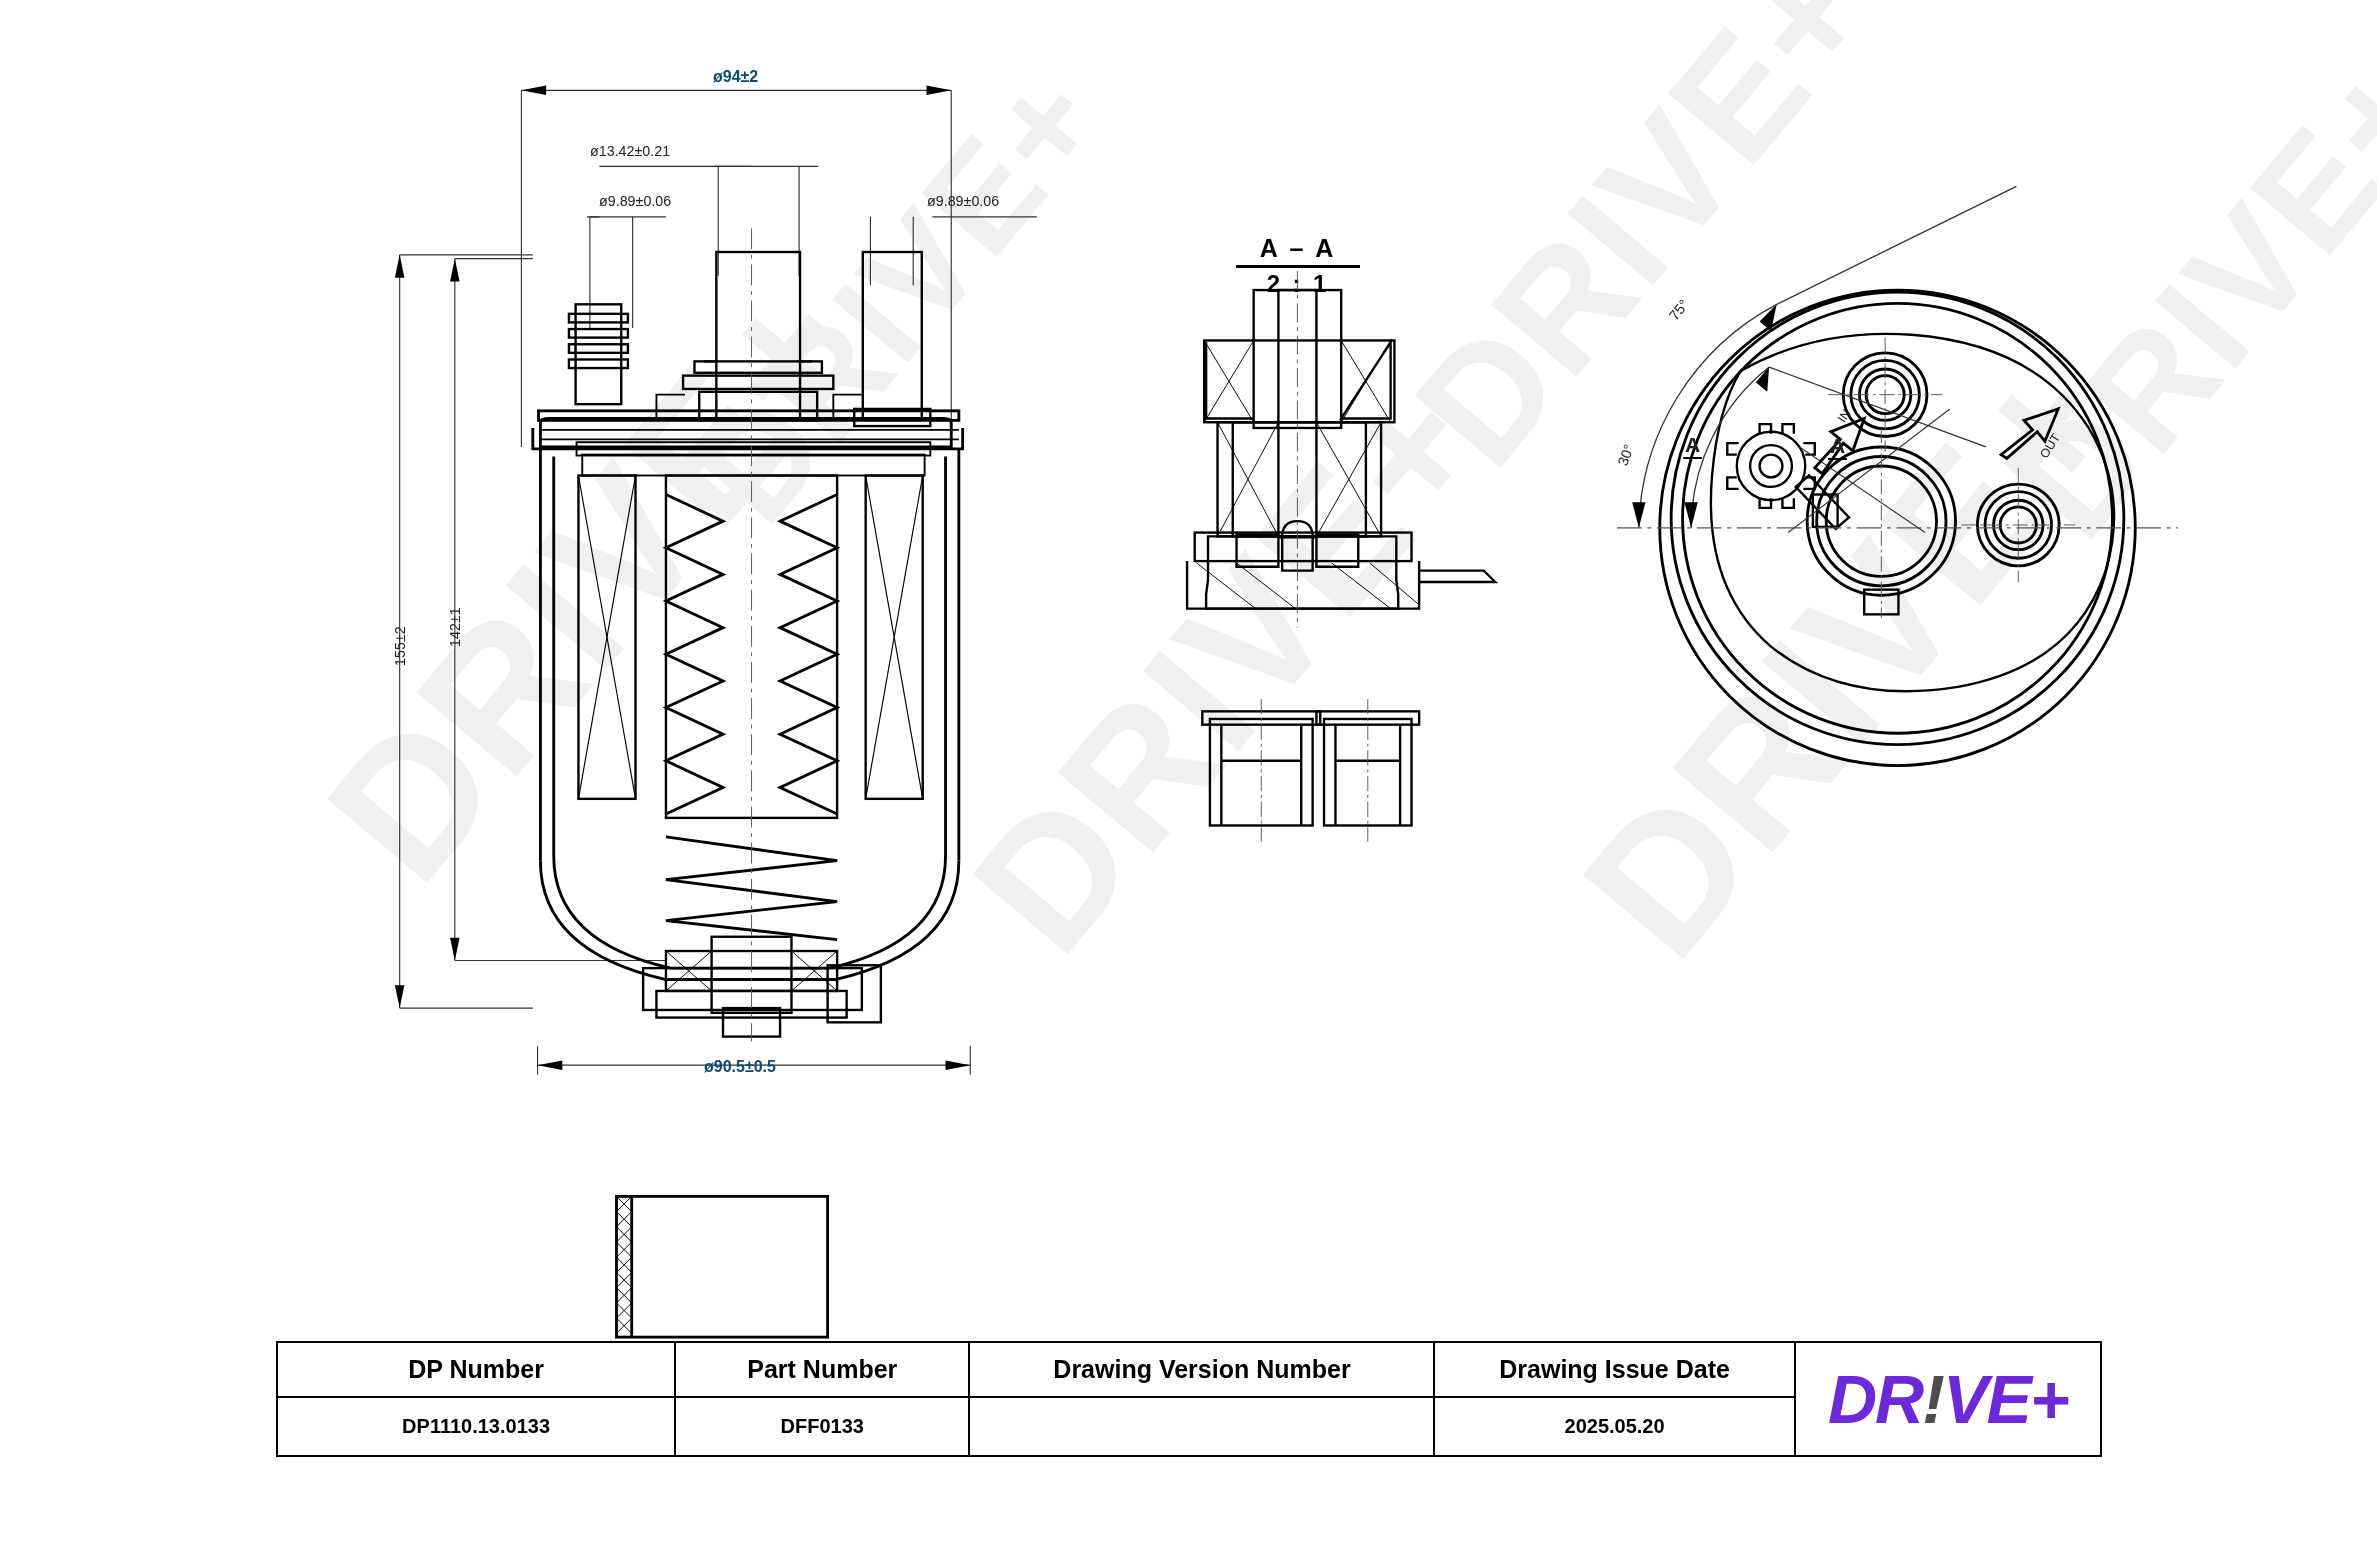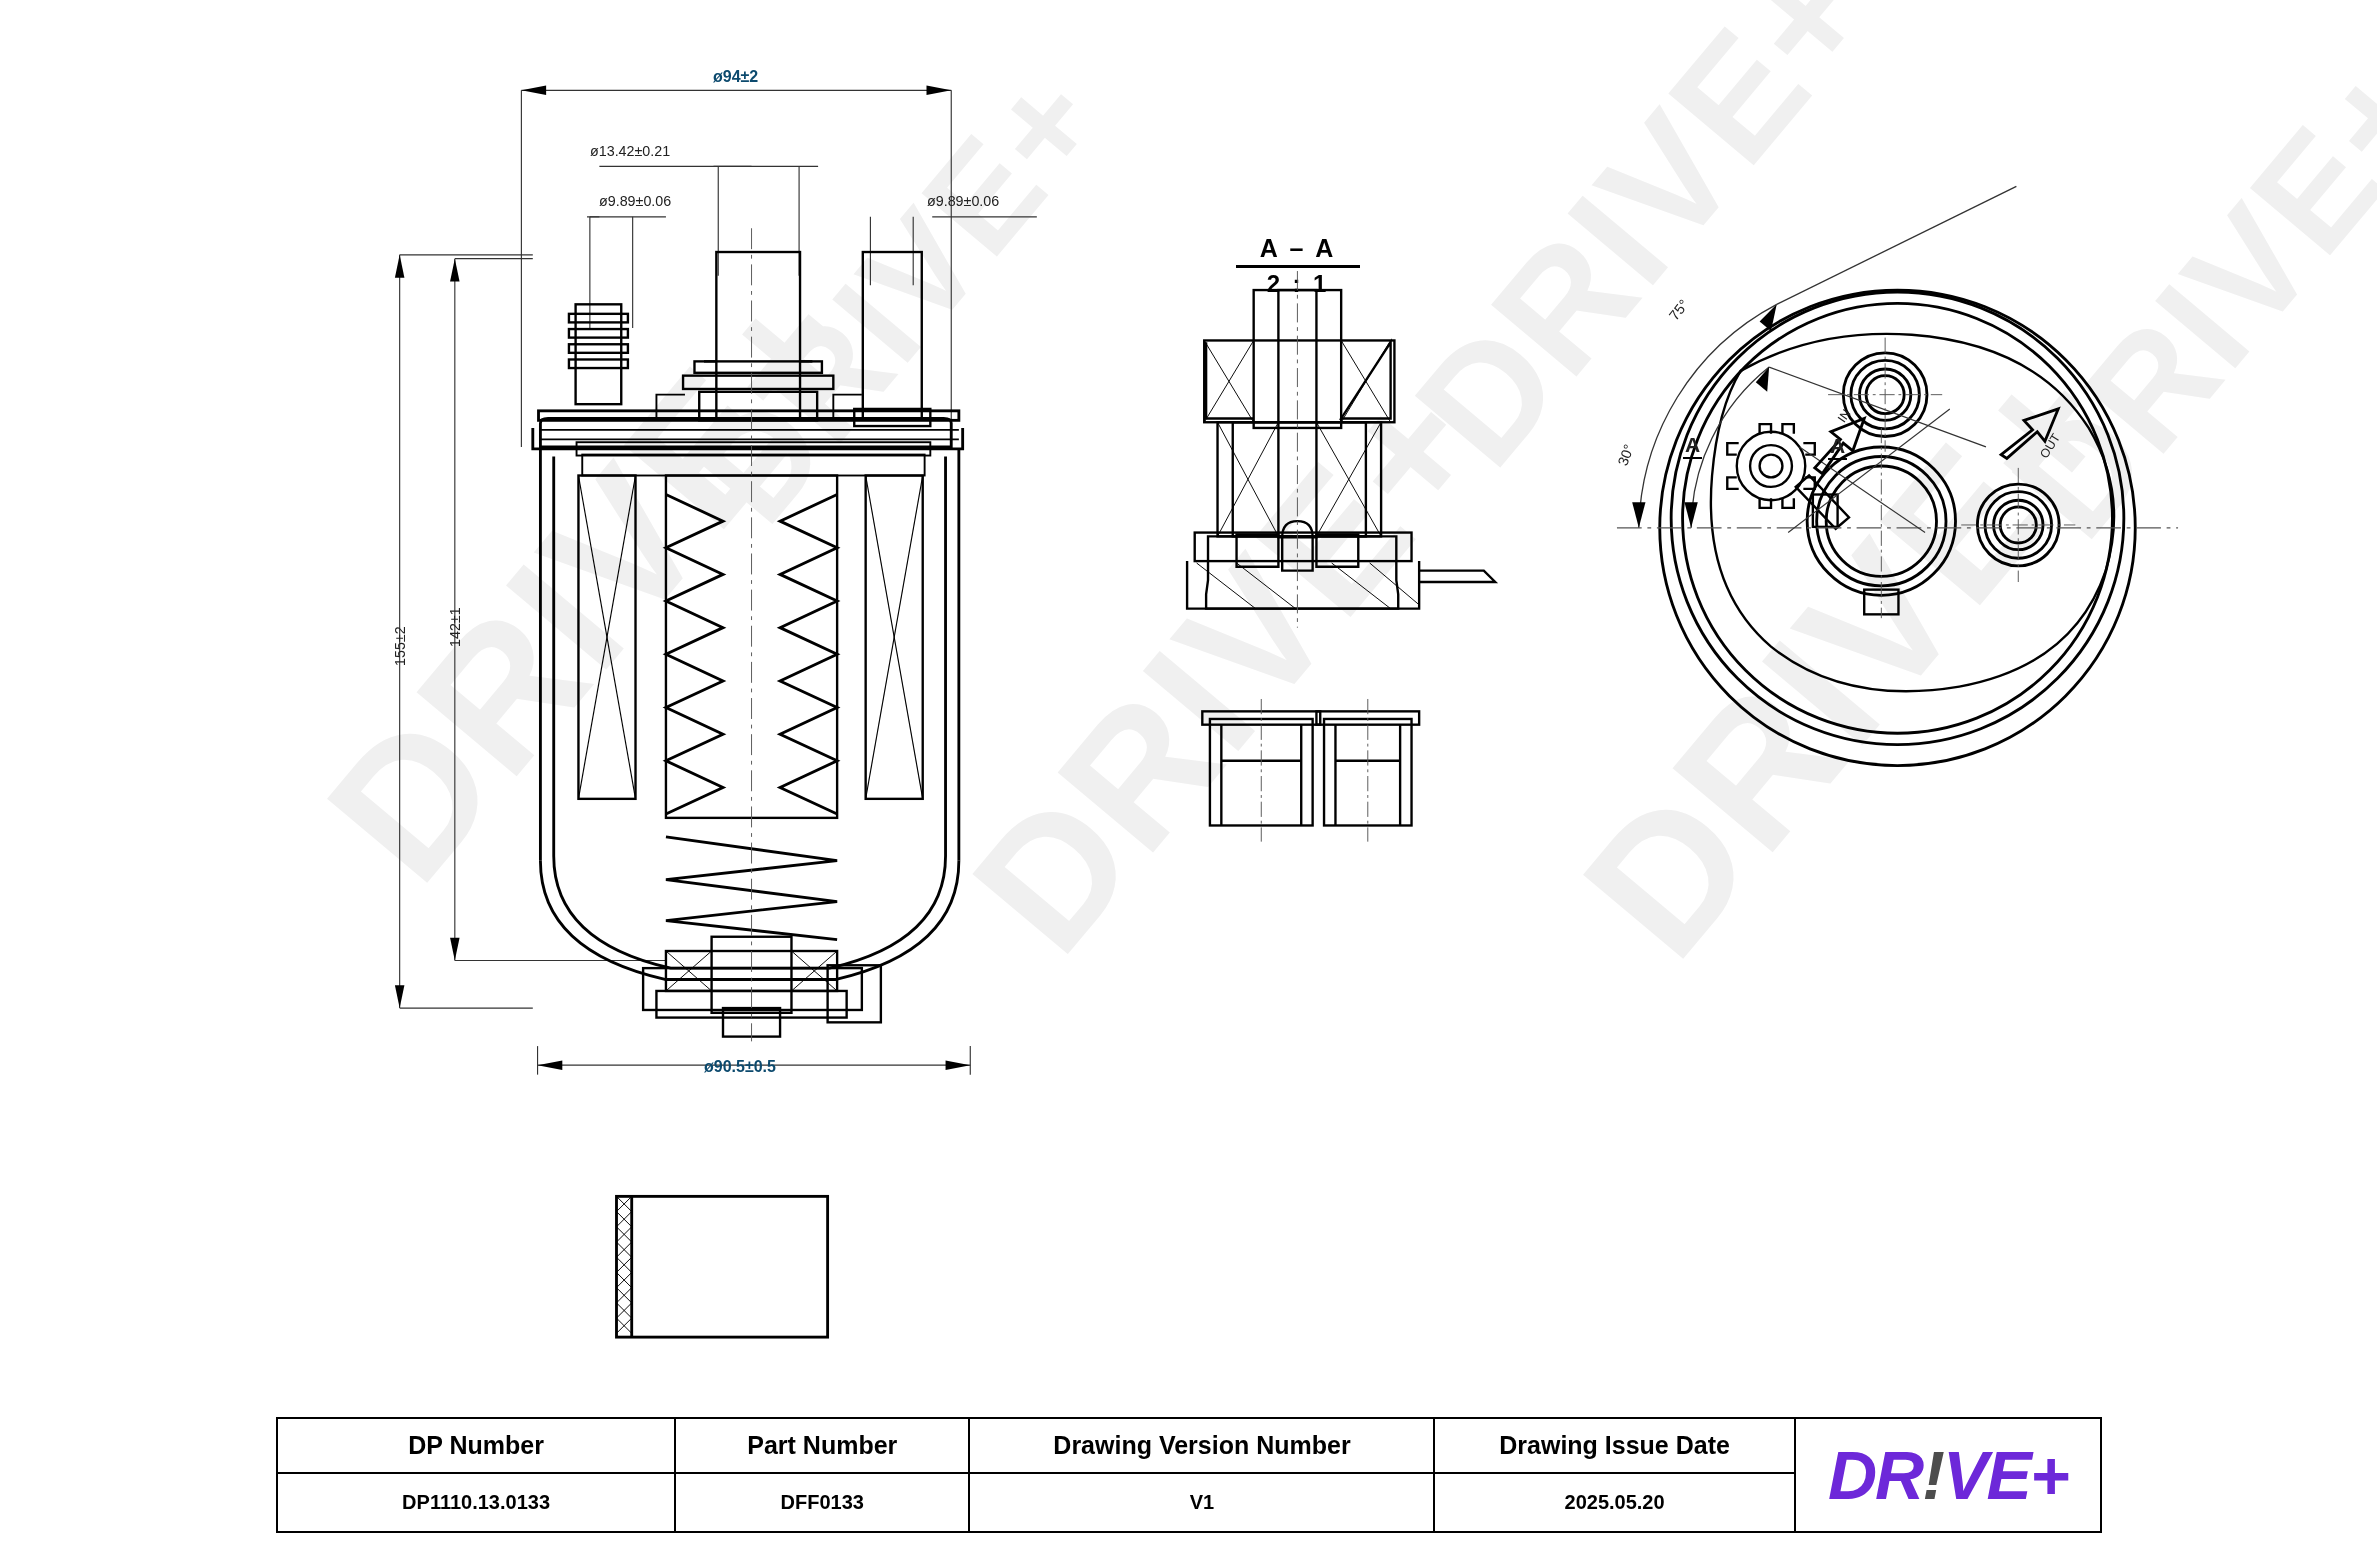--- a/index.html
+++ b/index.html
@@ -21,21 +21,21 @@
   .dimtxt.b{font-weight:bold;color:#0c4a6e;font-size:16px;}
   .vtxt{transform:rotate(-90deg);transform-origin:left top;}
 
   
   .seclabel{position:absolute;text-align:center;font-weight:bold;margin-top:29px;}
   .seclabel .l1{font-size:25px;letter-spacing:2.9px;}
   .seclabel .bar{height:2.9px;background:#000;margin:1.9px 0 1.9px 0;}
   .seclabel .l2{font-size:24px;letter-spacing:2.9px;text-align:center;}
 
   
-  .titleblock{position:absolute;left:276px;top:1417px;
+  .titleblock{position:absolute;left:276px;top:1341px;
               width:1826px;height:116px;
               border:2.9px solid #000;box-sizing:border-box;
               display:flex;}
   .tbcol{border-right:2.9px solid #000;box-sizing:border-box;
          display:flex;flex-direction:column;}
   .tbcol:last-child{border-right:none;}
   .tbhead,.tbval{display:flex;align-items:center;justify-content:center;
                  box-sizing:border-box;}
   .tbhead{height:55px;border-bottom:2.9px solid #000;
           font-weight:bold;font-size:25px;}
@@ -421,21 +421,20 @@
     <div class="tbcol c1">
       <div class="tbhead">DP Number</div>
       <div class="tbval">DP1110.13.0133</div>
     </div>
     <div class="tbcol c2">
       <div class="tbhead">Part Number</div>
       <div class="tbval">DFF0133</div>
     </div>
     <div class="tbcol c3">
       <div class="tbhead">Drawing Version Number</div>
-      <div class="tbval">V1</div>
     </div>
     <div class="tbcol c4">
       <div class="tbhead">Drawing Issue Date</div>
       <div class="tbval">2025.05.20</div>
     </div>
     <div class="tbcol clogo">
       <div class="logo">
         <span class="o">DR</span><span class="g">!</span><span class="o">VE+</span>
       </div>
     </div>

